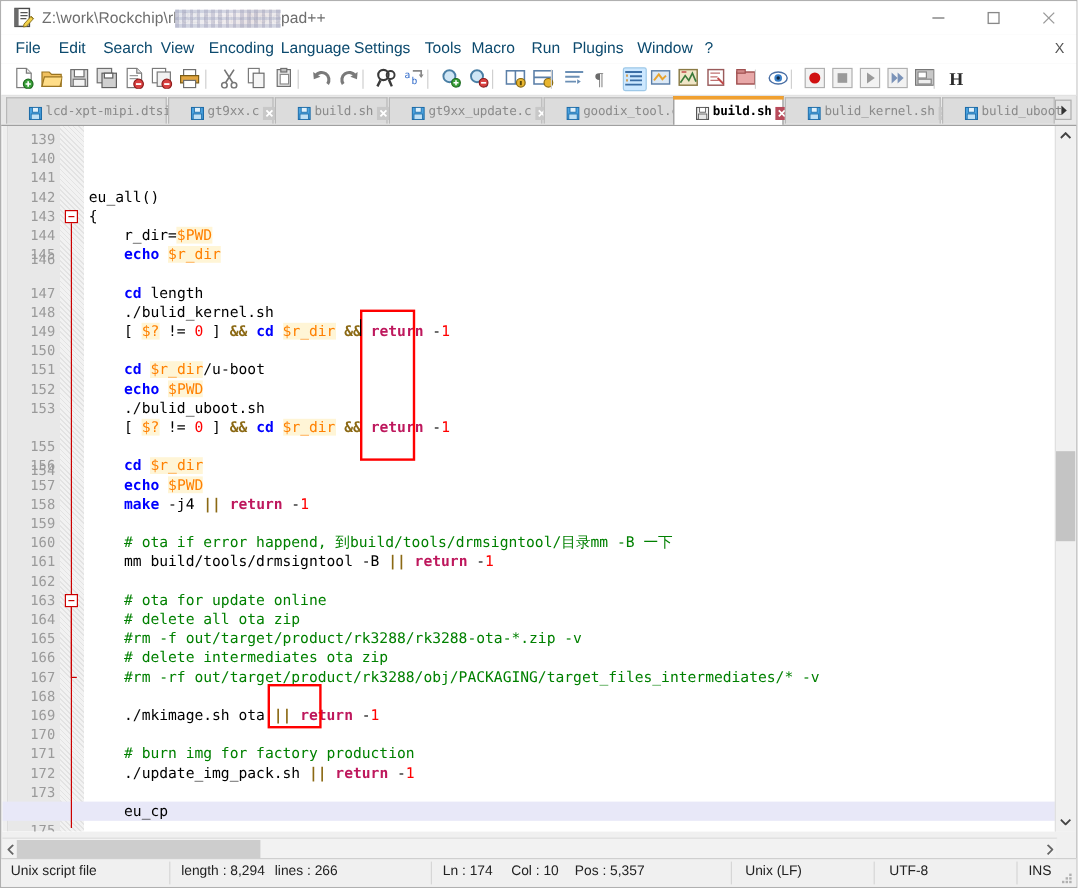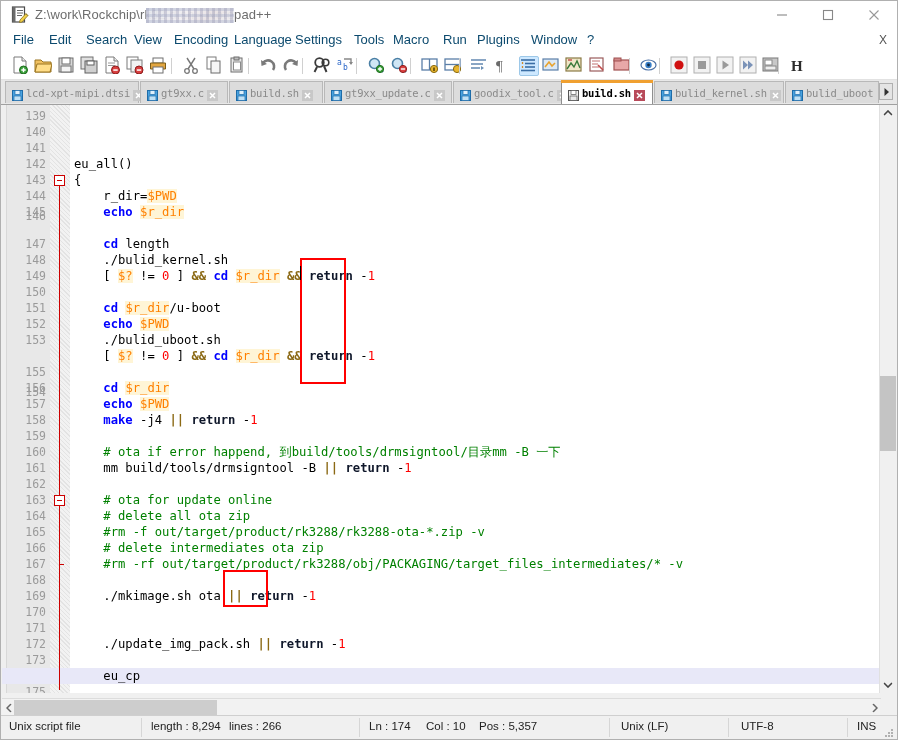--- a/index.html
+++ b/index.html
@@ -32,21 +32,21 @@
 
   
   .toolbar{position:absolute;left:0;top:52px;width:896px;height:26px;background:#ffffff;border-bottom:1px solid #e2e2e2;}
   .tb{position:absolute;top:3px;width:20px;height:20px;cursor:default;}
   .tb.sel{background:#cde8ff;border:1px solid #9dc8e8;box-sizing:border-box;border-radius:2px;}
   .tbsep{position:absolute;top:5px;width:1px;height:16px;background:#d0d0d0;}
 
   
   .tabbar{position:absolute;left:0;top:79px;width:896px;height:24px;background:#e8e8e8;border-bottom:1px solid #a0a0a0;}
   .tab{position:absolute;top:1px;height:22px;background:#dcdcdc;border:1px solid #b8b8b8;border-bottom:none;
-       box-sizing:border-box;display:flex;align-items:center;padding:0 4px;cursor:default;}
+       box-sizing:border-box;display:flex;align-items:center;padding:0 16px;cursor:default;}
   .tab .ticon{width:11px;height:11px;flex:0 0 auto;margin:0 3px 0 2px;}
   .tab .tlabel{font-family:"DejaVu Sans Mono","Liberation Mono",monospace;font-size:10.5px;color:#8a8a8a;white-space:nowrap;letter-spacing:-0.2px;}
   .tab .tclose{width:11px;height:11px;margin-left:3px;flex:0 0 auto;}
   .tab.active{background:#ffffff;border-color:#8f8f8f;top:0;height:24px;}
   .tab.active .tlabel{color:#000;font-weight:bold;}
   .tab.active::before{content:"";position:absolute;left:-1px;right:-1px;top:-1px;height:3px;background:#f0a030;}
   .tabnav{position:absolute;top:3px;width:14px;height:17px;background:#e4e4e4;border:1px solid #b0b0b0;box-sizing:border-box;}
   .tabnav svg{position:absolute;left:50%;top:50%;transform:translate(-50%,-50%);}
 
   
@@ -57,21 +57,21 @@
       background-image:repeating-linear-gradient(45deg,#e3e3e3 0 1px,transparent 1px 3px);}
   .codearea{position:absolute;left:68px;top:0;right:0;height:588px;}
 
   .lnum{position:absolute;right:4px;width:40px;text-align:right;
         font-family:"DejaVu Sans Mono","Liberation Mono",monospace;font-size:11.5px;color:#9a9a9a;height:16px;line-height:16px;}
   .cline{position:absolute;left:0;height:16px;line-height:16px;white-space:pre;
          font-family:"DejaVu Sans Mono","Liberation Mono",monospace;font-size:12.2px;color:#000;letter-spacing:0px;}
   .curline{position:absolute;left:0;width:894px;height:16px;background:#e8e8f8;}
 
   
-  .kw{color:#0f172a;font-weight:bold;}
+  .kw{color:#be185d;font-weight:bold;}
   .cmd{color:#0000ff;font-weight:bold;}
   .var{color:#ff8000;background:#fff5d6;}
   .num{color:#ff0000;}
   .op{color:#8b6914;font-weight:bold;}
   .cmt{color:#008000;}
   .plain{color:#000;}
   .cjk{font-family:"DejaVu Sans","Liberation Sans",sans-serif;color:#008000;}
 
   .foldbox{position:absolute;left:52px;width:11px;height:11px;border:1px solid #cc0000;background:#fff;box-sizing:border-box;}
   .foldbox::before{content:"";position:absolute;left:2px;top:4px;width:5px;height:1px;background:#cc0000;}
@@ -498,20 +498,21 @@
         <div class="cline" style="top: 339px; left: 4px;"><span class="cmt">    # ota if error happend, </span><span class="cjk">到</span><span class="cmt">build/tools/drmsigntool/</span><span class="cjk">目录</span><span class="cmt">mm -B </span><span class="cjk">一下</span></div>
         <div class="cline" style="top: 355px; left: 4px;"><span class="plain">    mm build/tools/drmsigntool -B </span><span class="op">||</span><span class="plain"> </span><span class="kw">return</span><span class="plain"> -</span><span class="num">1</span></div>
         <div class="cline" style="top: 371px; left: 4px;"></div>
         <div class="cline" style="top: 403px; left: 4px;"><span class="cmt">    # delete all ota zip</span></div>
         <div class="cline" style="top: 387px; left: 4px;"><span class="cmt">    # ota for update online</span></div>
         <div class="cline" style="top: 419px; left: 4px;"><span class="cmt">    #rm -f out/target/product/rk3288/rk3288-ota-*.zip -v</span></div>
         <div class="cline" style="top: 435px; left: 4px;"><span class="cmt">    # delete intermediates ota zip</span></div>
         <div class="cline" style="top: 451px; left: 4px;"><span class="cmt">    #rm -rf out/target/product/rk3288/obj/PACKAGING/target_files_intermediates/* -v</span></div>
         <div class="cline" style="top: 483px; left: 4px;"><span class="plain">    ./mkimage.sh ota </span><span class="op">||</span><span class="plain"> </span><span class="kw">return</span><span class="plain"> -</span><span class="num">1</span></div>
         <div class="cline" style="top: 499px; left: 4px;"></div>
+        <div class="cline" style="top: 515px; left: 4px;"><span class="cmt">    # burn img for factory production</span></div>
         <div class="cline" style="top: 531px; left: 4px;"><span class="plain">    ./update_img_pack.sh </span><span class="op">||</span><span class="plain"> </span><span class="kw">return</span><span class="plain"> -</span><span class="num">1</span></div>
         <div class="cline" style="top: 547px; left: 4px;"></div>
         <div class="curline" style="top: 563px; left: -68px;"></div>
         <div class="cline" style="top: 563px; left: 4px;"><span class="plain">    eu_cp</span></div>
         <div class="cline" style="top: 579px; left: 4px;"></div>
       </div>
   <div class="foldbox" style="top: 70px;"></div>
       <div class="foldline" style="top: 81px; height: 504px;"></div>
       <div class="foldbox" style="top: 390px;"></div>
       <div class="foldline" style="top: 401px; height: 58px;"></div>

